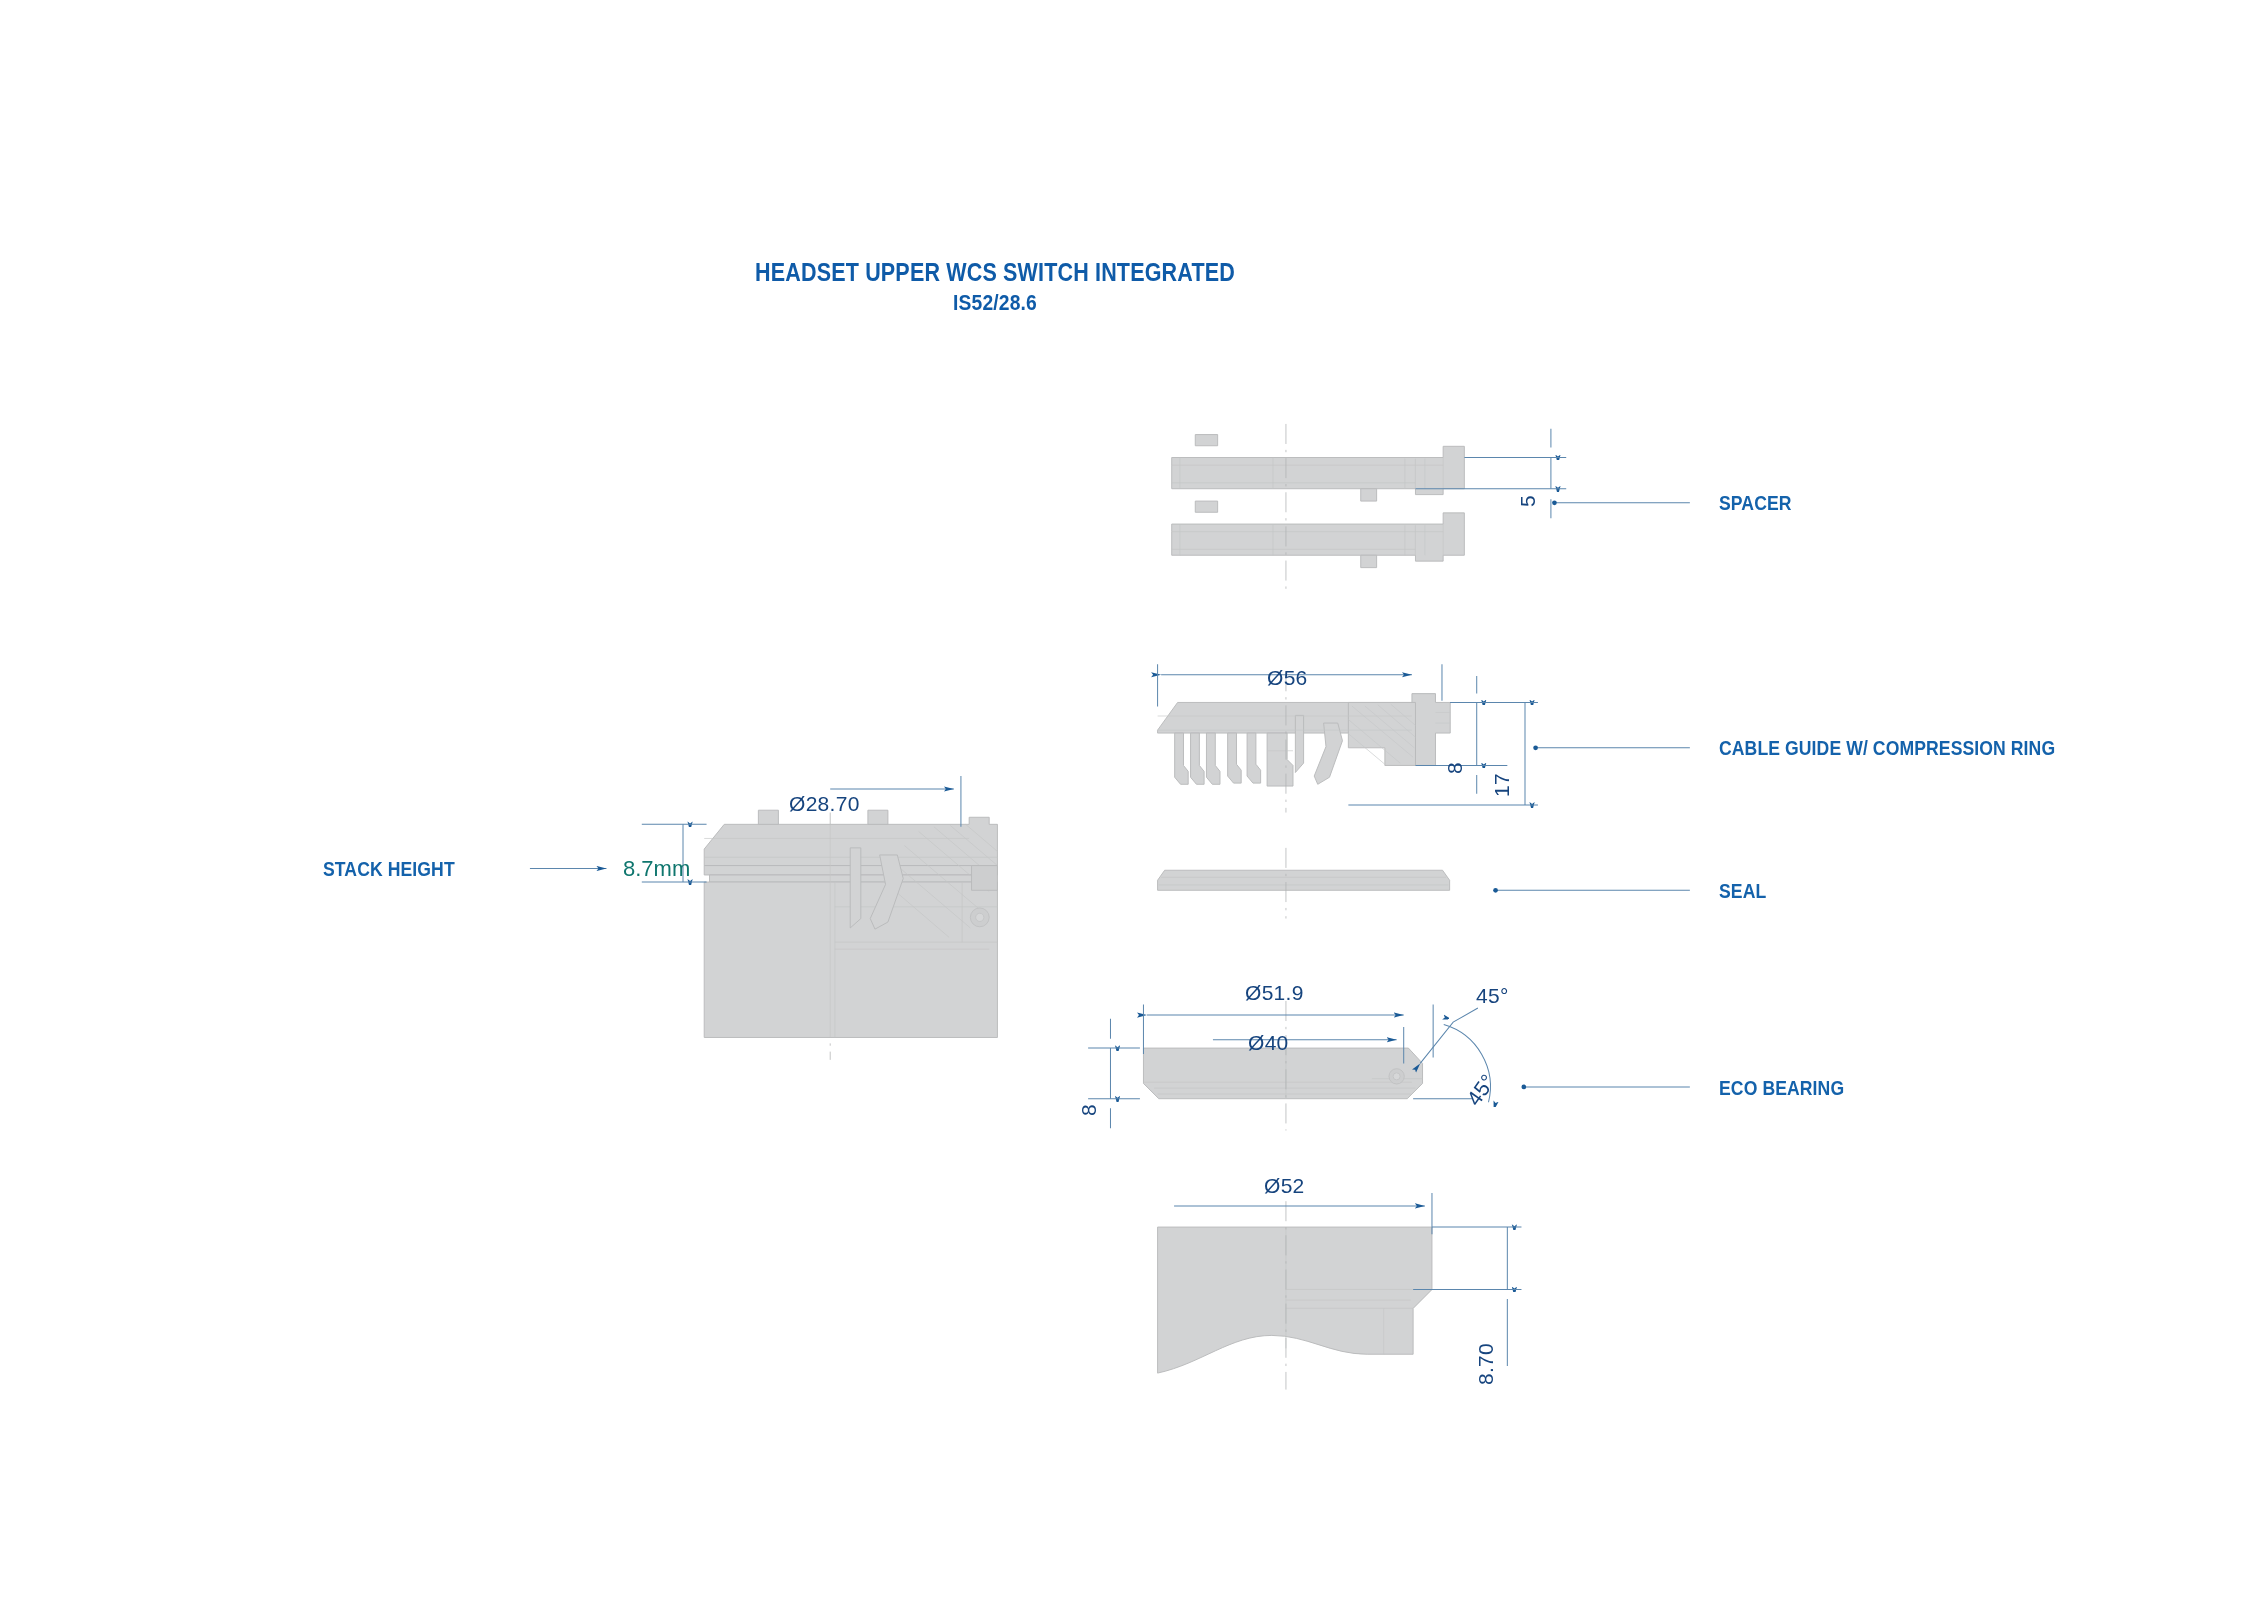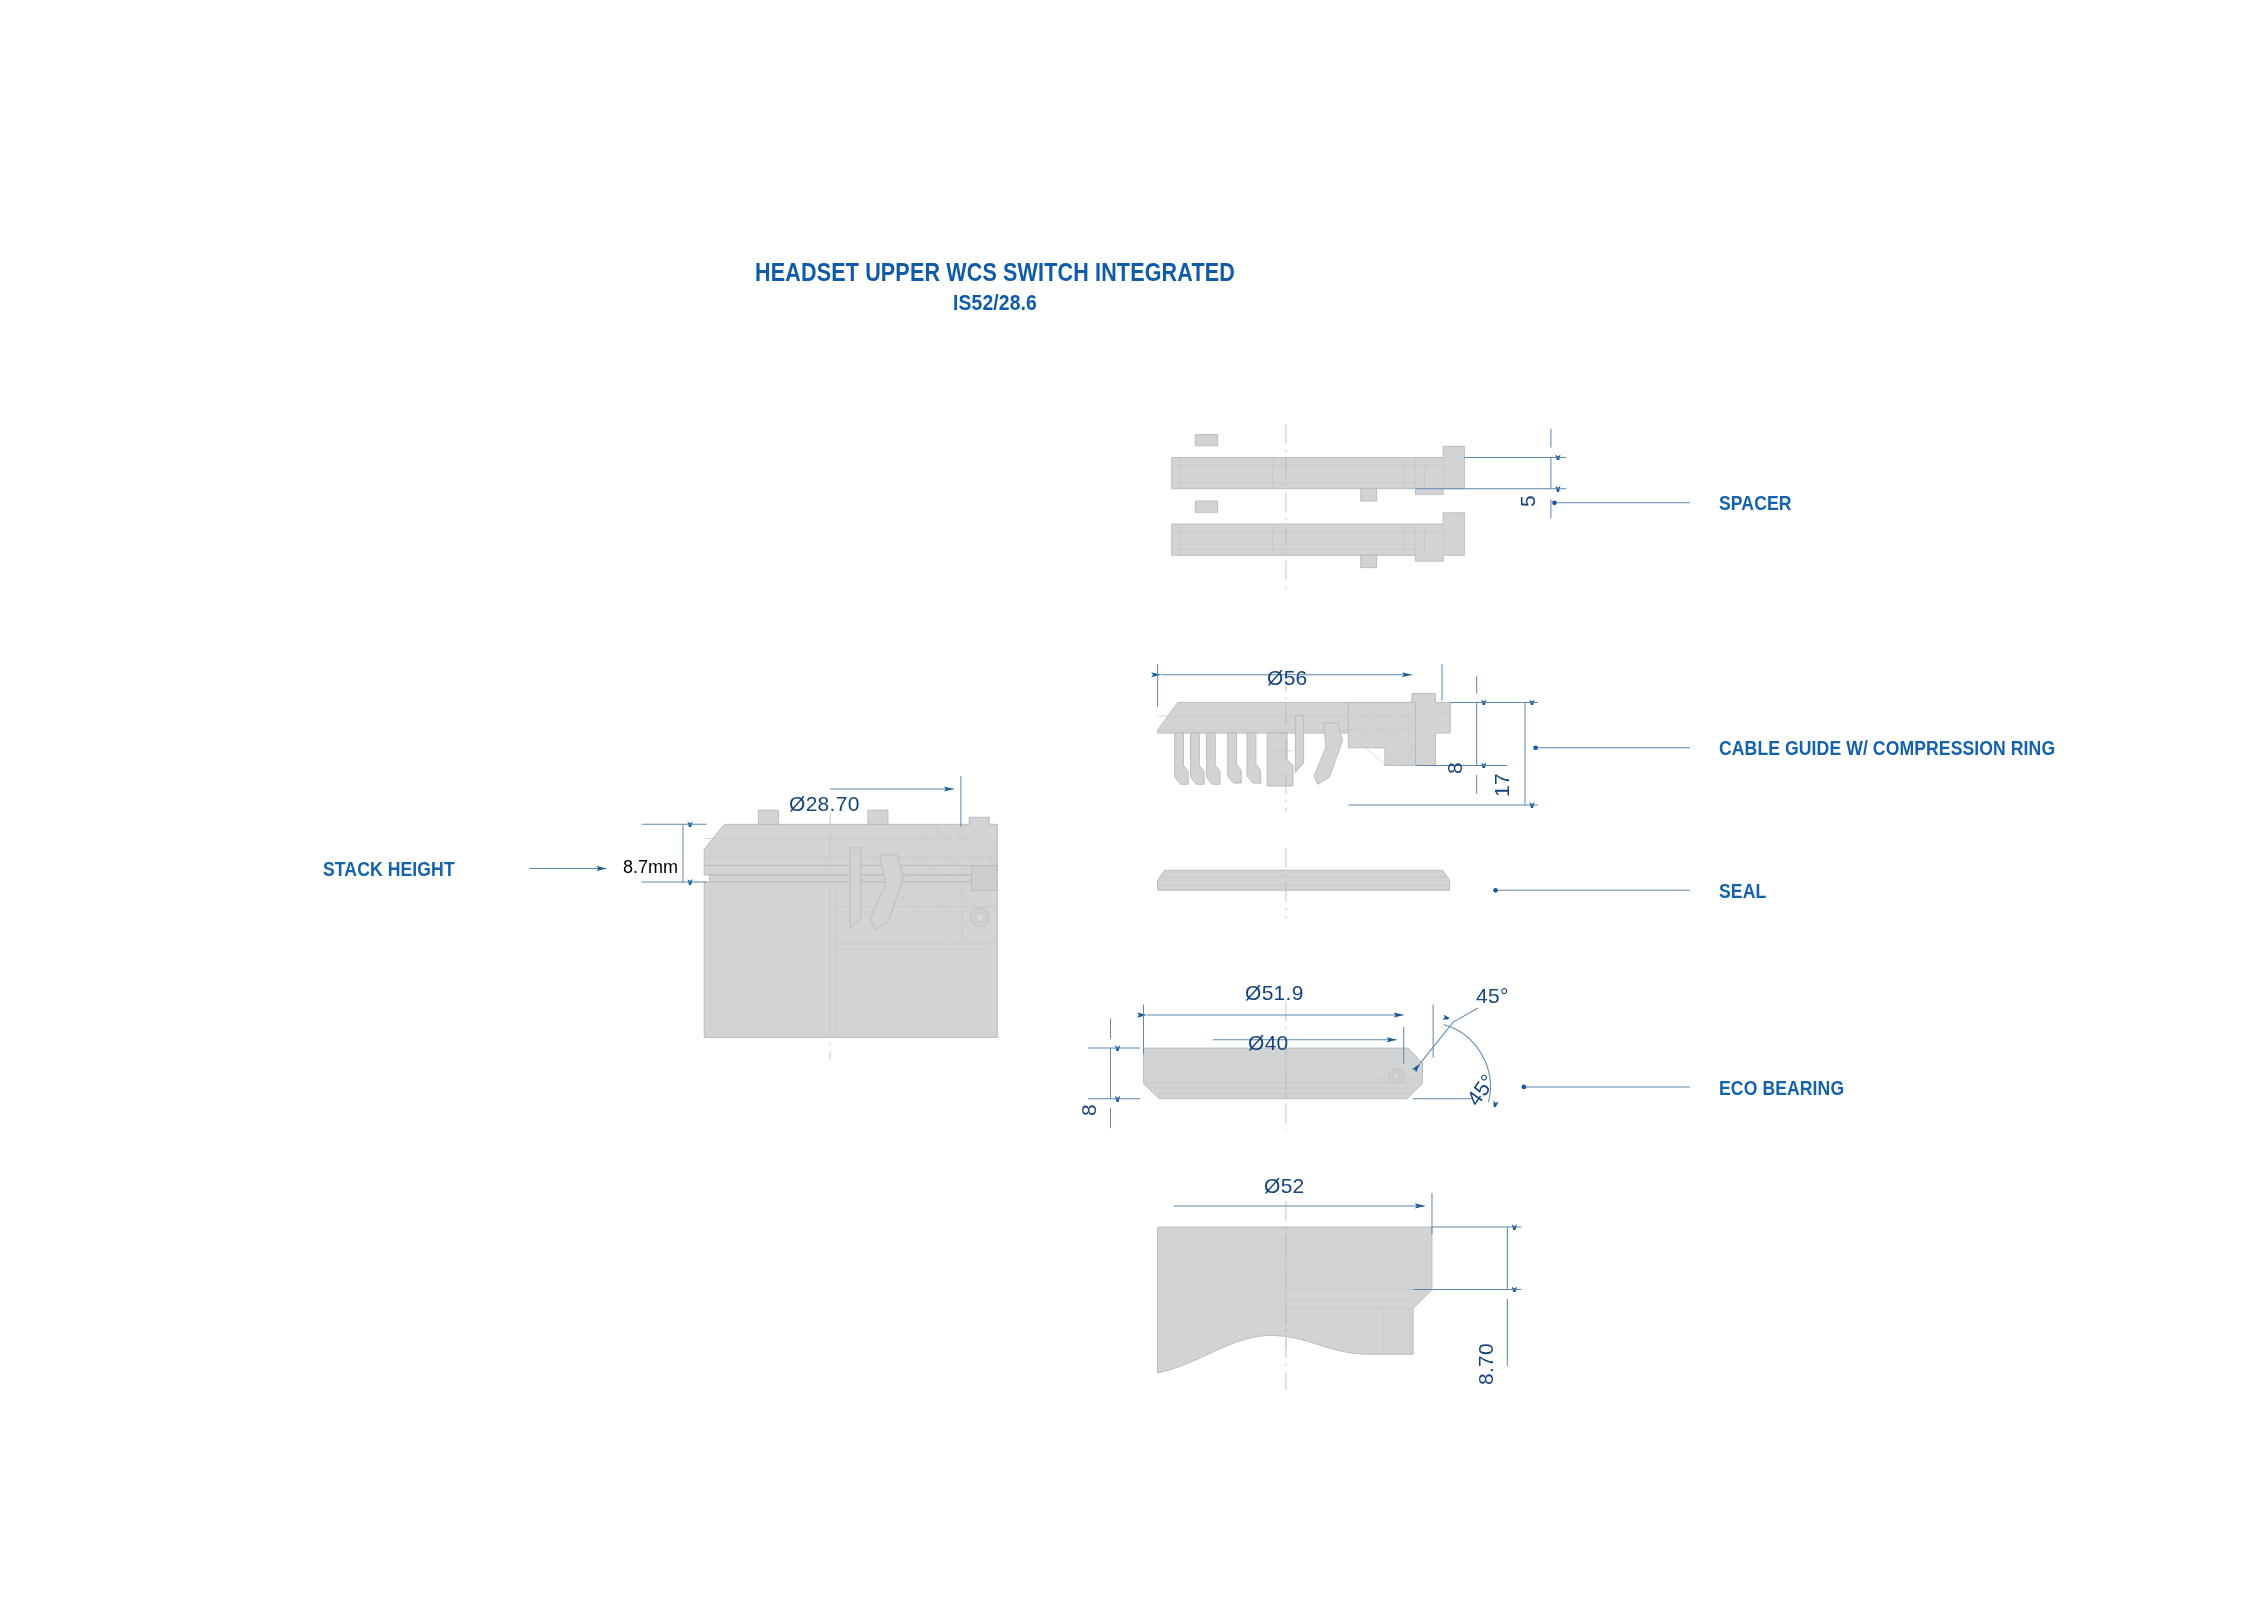--- a/index.html
+++ b/index.html
@@ -46,21 +46,21 @@
   .stack-label{
     position:absolute;
     font-family:"Liberation Sans", sans-serif;
     font-weight:700;font-size:20px;letter-spacing:0.1px;
     color:#1462ab;white-space:nowrap;
     transform:scaleX(.88);transform-origin:left center;line-height:1;
   }
   .stack-value{
     position:absolute;
     font-family:"Liberation Sans", sans-serif;
-    font-weight:400;font-size:18px;color:#000000;white-space:nowrap;line-height:1;
+    font-weight:400;font-size:22px;color:#0f766e;white-space:nowrap;line-height:1;
   }
 
   
   .dim{
     position:absolute;
     font-family:"Liberation Sans", sans-serif;
     font-weight:400;font-size:21px;color:#16447e;
     white-space:nowrap;line-height:1;letter-spacing:0.3px;
   }
   .dim.vert{transform-origin:left bottom;transform:rotate(-90deg);}

